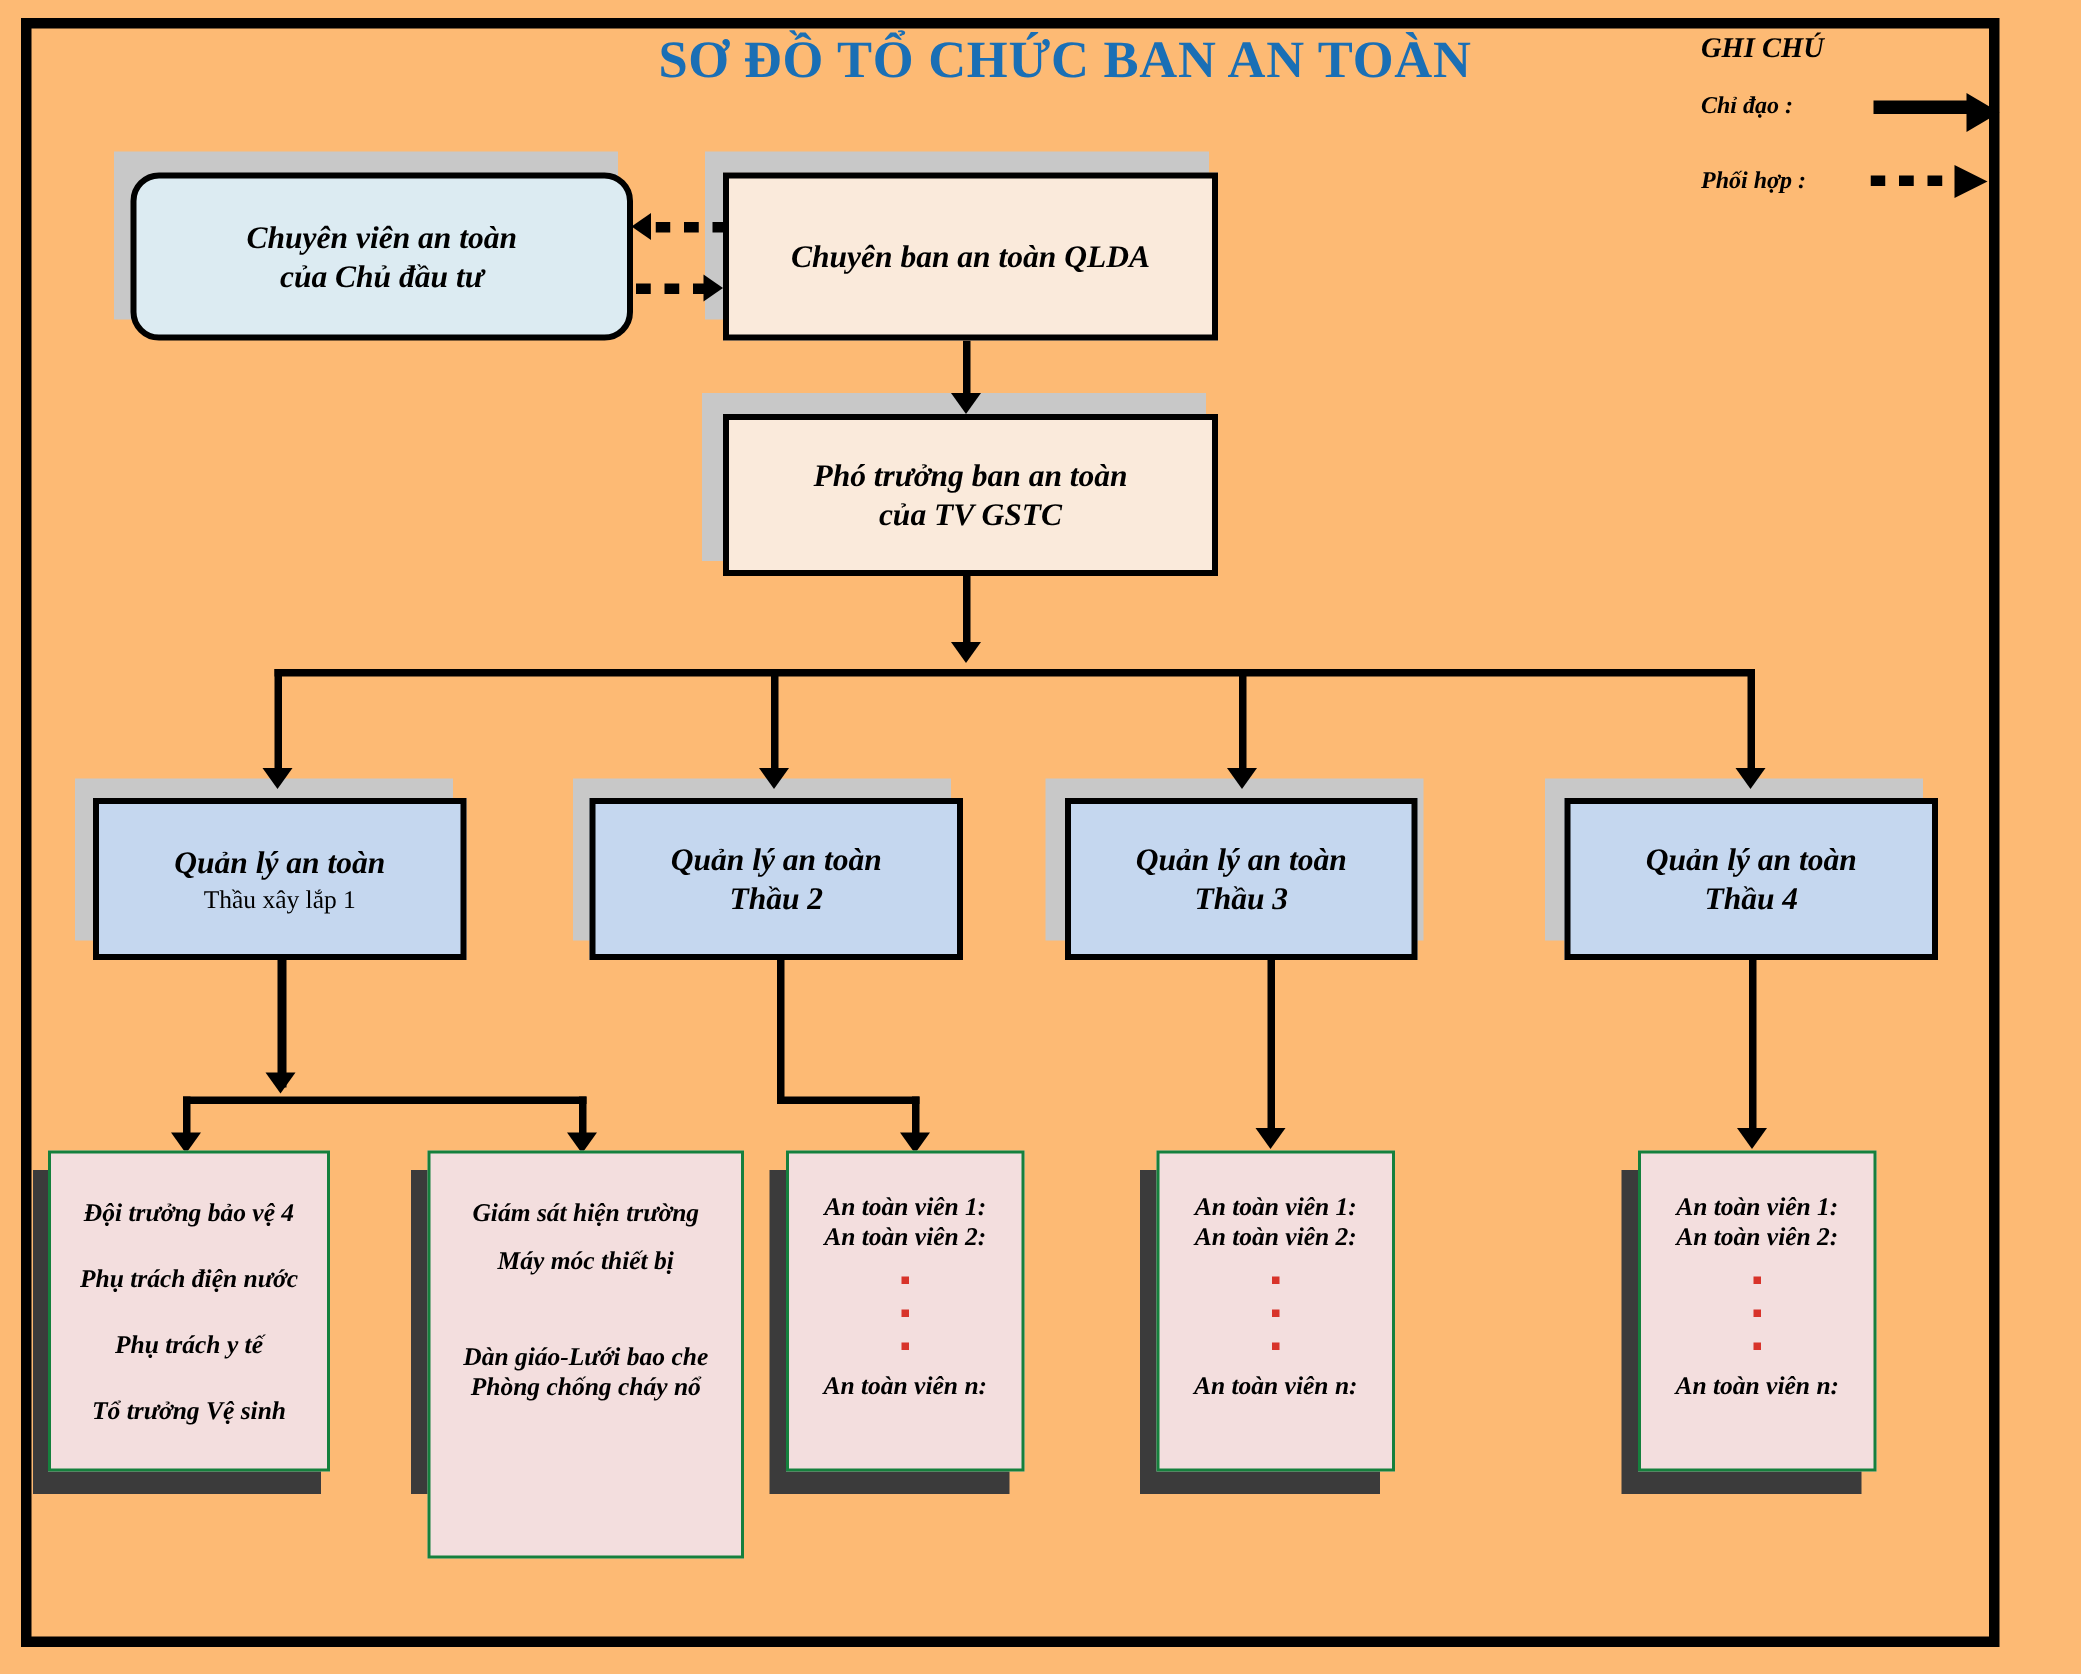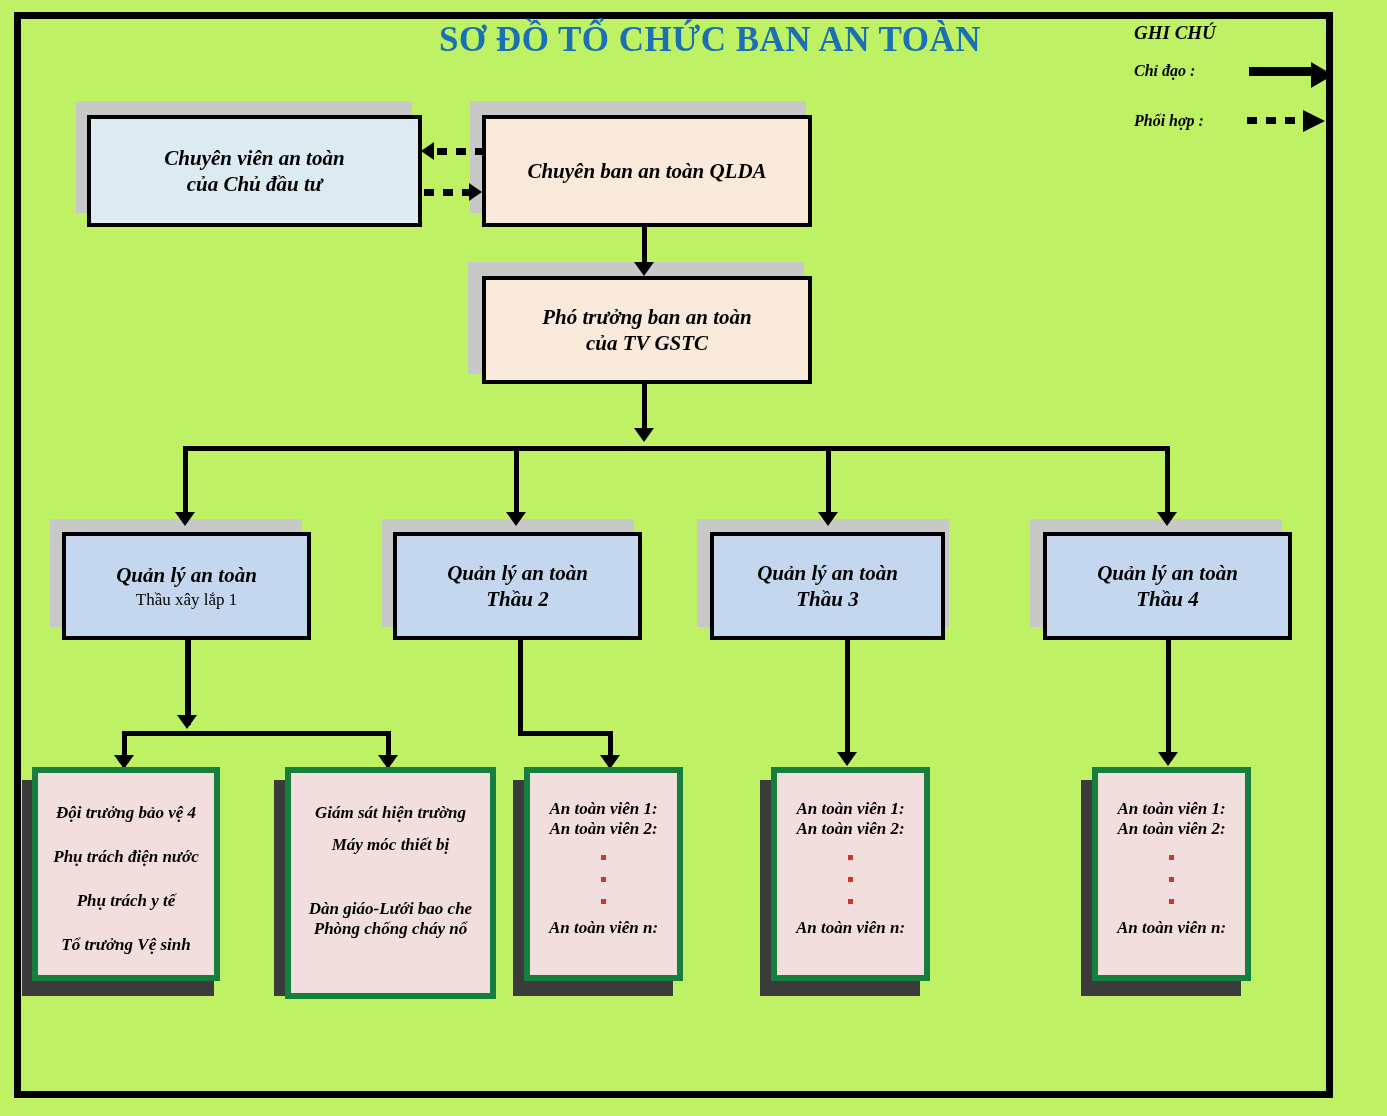--- a/index.html
+++ b/index.html
@@ -7,21 +7,21 @@
     padding: 0;
     background: #ffffff;
   }
   body {
     font-family: "Liberation Serif", "DejaVu Serif", serif;
   }
   #page {
     position: relative;
     width: 1387px;
     height: 1116px;
-    background: #bef264;
+    background: #fdba74;
     overflow: hidden;
   }
 
   
   .frame {
     position: absolute;
     left: 14px;
     top: 12px;
     width: 1319px;
     height: 1086px;
@@ -100,21 +100,21 @@
   .box-line.plain {
     font-style: normal;
     font-weight: normal;
     font-size: 17px;
   }
 
   
   .listbox {
     position: absolute;
     box-sizing: border-box;
-    border: 6px solid #15803d;
+    border: 2px solid #15803d;
     background: #f3dede;
     z-index: 3;
     display: flex;
     flex-direction: column;
     align-items: center;
     padding-top: 18px;
   }
   .listbox .item {
     font-size: 17px;
     font-weight: bold;
@@ -183,21 +183,21 @@
   <div class="vline" style="left:1249px; top:67px; width:64px; height:9px;"></div>
   <div class="arrowhead arrow-right" style="left:1311px; top:62px; border-left-width:22px; border-top-width:13px; border-bottom-width:13px;"></div>
 
   <div class="legend-row" style="left:1134px; top:112px; width:200px;">
     <span class="legend-label">Phối hợp :</span>
   </div>
   <div class="dashline" style="left:1247px; top:117px; width:58px;"></div>
   <div class="arrowhead arrow-right" style="left:1303px; top:110px; border-left-width:22px; border-top-width:11px; border-bottom-width:11px;"></div>
 
   <div class="shadow shadow-light" style="left:76px; top:101px; width:336px; height:112px;"></div>
-  <div class="box" style="left:87px; top:115px; width:335px; height:112px; background:#dcebf2;">
+  <div class="box" style="left:87px; top:115px; width:335px; height:112px; background:#dcebf2;border-radius:19px;">
     <div class="box-line">Chuyên viên an toàn</div>
     <div class="box-line">của Chủ đầu tư</div>
   </div>
 
   <div class="shadow shadow-light" style="left:470px; top:101px; width:336px; height:112px;"></div>
   <div class="box" style="left:482px; top:115px; width:330px; height:112px; background:#faeadb;">
     <div class="box-line">Chuyên ban an toàn QLDA</div>
   </div>
 
   <div class="dashline" style="left:437px; top:148px; width:46px;"></div>
@@ -277,21 +277,21 @@
 
   <div class="shadow shadow-dark" style="left:22px; top:780px; width:192px; height:216px;"></div>
   <div class="listbox" style="left:32px; top:767px; width:188px; height:214px;">
     <div class="item" style="margin-top:12px;">Đội trưởng bảo vệ 4</div>
     <div class="item" style="margin-top:24px;">Phụ trách điện nước</div>
     <div class="item" style="margin-top:24px;">Phụ trách y tế</div>
     <div class="item" style="margin-top:24px;">Tổ trưởng Vệ sinh</div>
   </div>
 
   <div class="shadow shadow-dark" style="left:274px; top:780px; width:214px; height:216px;"></div>
-  <div class="listbox" style="left:285px; top:767px; width:211px; height:232px;">
+  <div class="listbox" style="left:285px; top:767px; width:211px; height:272px;">
     <div class="item" style="margin-top:12px;">Giám sát hiện trường</div>
     <div class="item" style="margin-top:12px;">Máy móc thiết bị</div>
     <div class="item" style="margin-top:44px;">Dàn giáo-Lưới bao che</div>
     <div class="item" style="">Phòng chống cháy nổ</div>
   </div>
 
   <div class="shadow shadow-dark" style="left:513px; top:780px; width:160px; height:216px;"></div>
   <div class="listbox" style="left:524px; top:767px; width:159px; height:214px;">
     <div class="item" style="margin-top:8px;">An toàn viên 1:</div>
     <div class="item">An toàn viên 2:</div>

